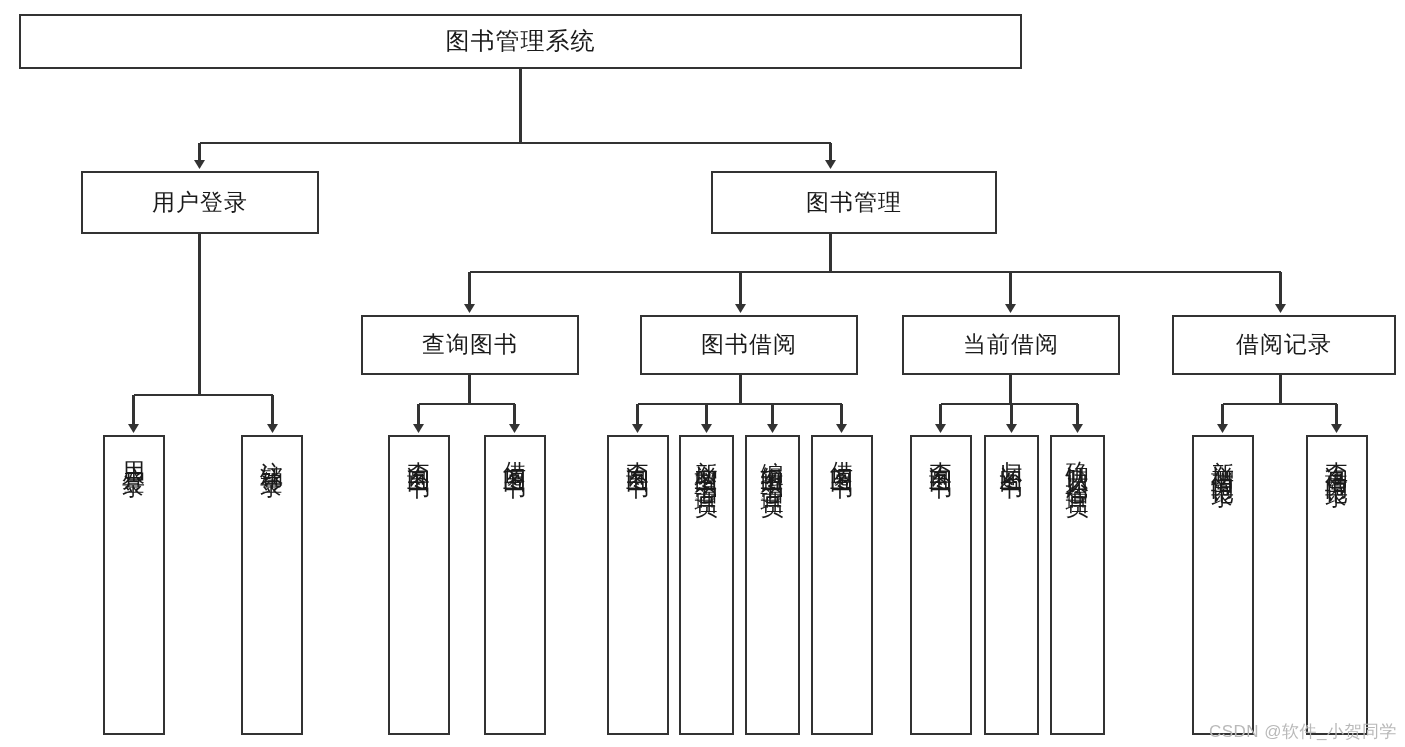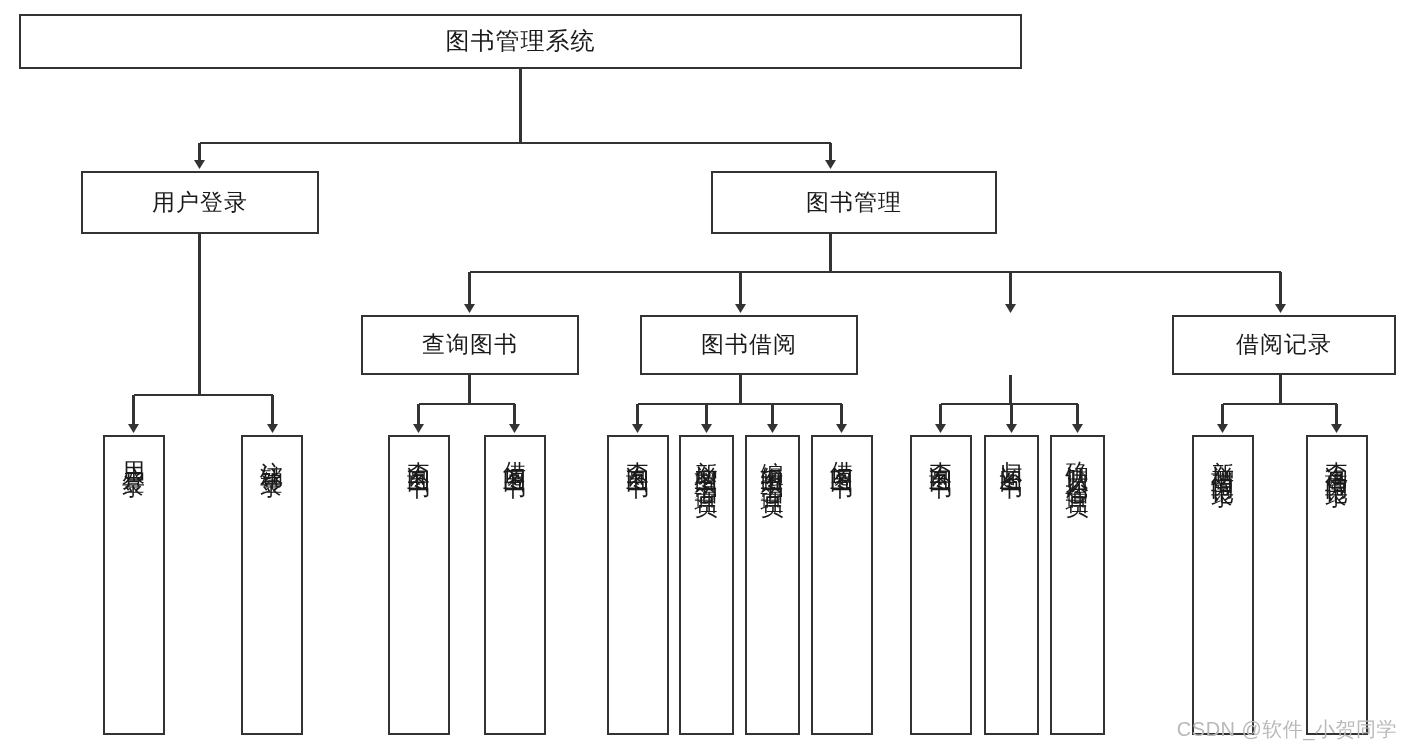--- a/index.html
+++ b/index.html
@@ -54,21 +54,21 @@
     text-orientation: upright;
     letter-spacing: 5px;
     line-height: 1.05;
     white-space: nowrap;
     display: block;
   }
   .watermark {
     position: absolute;
     right: 8px;
     bottom: 4px;
-    font-size: 20px;
+    font-size: 17px;
     color: #b9b9b9;
     white-space: nowrap;
     letter-spacing: 0.5px;
   }
 </style>
 </head>
 <body>
 
 <div id="canvas">
 
@@ -135,20 +135,23 @@
   <div class="node horiz" style="left:711px; top:171px; width:286px; height:63px;">
     <span>图书管理</span>
   </div>
 
   <div class="node horiz" style="left:361px; top:315px; width:218px; height:60px;">
     <span>查询图书</span>
   </div>
   <div class="node horiz" style="left:632px; top:315px; width:218px; height:60px;margin-left:8px;">
     <span>图书借阅</span>
   </div>
+  <div class="node horiz" style="left:902px; top:315px; width:218px; height:60px;">
+    <span>当前借阅</span>
+  </div>
   <div class="node horiz" style="left:1172px; top:315px; width:224px; height:60px;">
     <span>借阅记录</span>
   </div>
 
   <div class="node leaf" style="left:103px; top:435px; width:62px; height:300px;">
     <span class="vtext">用户登录</span>
   </div>
   <div class="node leaf" style="left:241px; top:435px; width:62px; height:300px;">
     <span class="vtext">注销登录</span>
   </div>

